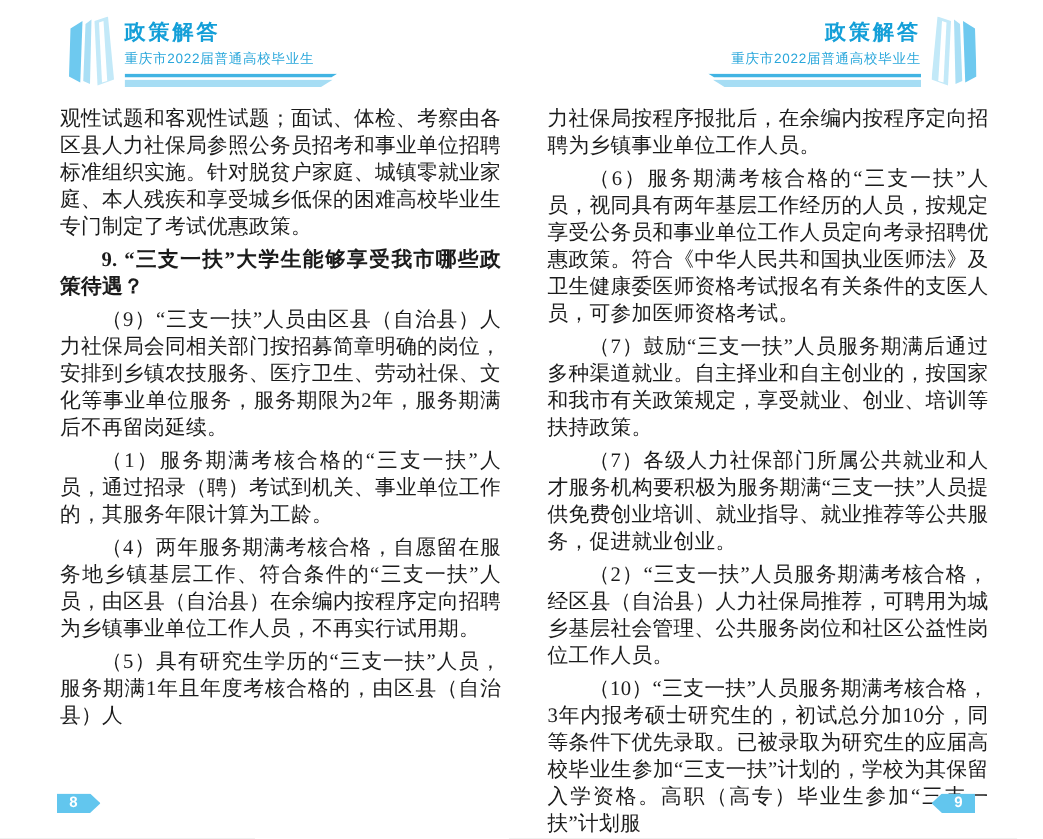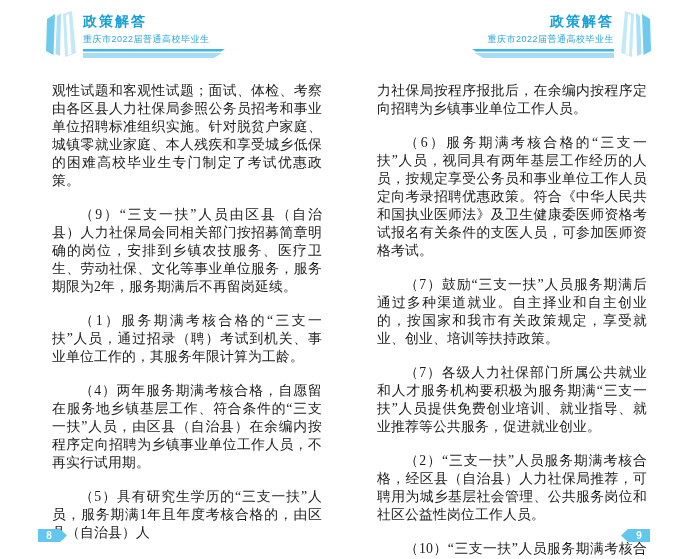--- a/index.html
+++ b/index.html
@@ -41,21 +41,21 @@
   }
 
   
   .page-body {
     position:absolute; top:66px; width:302px;
     font-size:13.8px; line-height:18px; text-align:justify;
     color:#1b1b1b; letter-spacing:0.2px;
   }
   .left  .page-body { left:36px; }
   .right .page-body { left:13px; }
-  .page-body p { text-indent:2em; margin:16px; }
+  .page-body p { text-indent:2em; margin:4px; }
   .page-body p.no-indent { text-indent:0; }
   .page-body p.q-heading { font-weight:bold; }
 
   
   .page-num {
     position:absolute; bottom:17px; width:29px; height:13px;
     background:#62c6ee; color:#ffffff;
     font-family:"Liberation Sans","DejaVu Sans",sans-serif;
     font-size:10px; font-weight:bold; line-height:13px; text-align:center;
   }
@@ -89,20 +89,21 @@
         <div class="header-subtitle">重庆市2022届普通高校毕业生</div>
         <div class="stripes">
           <div class="stripe-thin"></div>
           <div class="stripe-thick"></div>
         </div>
       </div>
     </div>
 
     <div class="page-body">
       <p class="no-indent">观性试题和客观性试题；面试、体检、考察由各区县人力社保局参照公务员招考和事业单位招聘标准组织实施。针对脱贫户家庭、城镇零就业家庭、本人残疾和享受城乡低保的困难高校毕业生专门制定了考试优惠政策。</p>
+      <p class="q-heading">9. “三支一扶”大学生能够享受我市哪些政策待遇？</p>
       <p>（9）“三支一扶”人员由区县（自治县）人力社保局会同相关部门按招募简章明确的岗位，安排到乡镇农技服务、医疗卫生、劳动社保、文化等事业单位服务，服务期限为2年，服务期满后不再留岗延续。</p>
       <p>（1）服务期满考核合格的“三支一扶”人员，通过招录（聘）考试到机关、事业单位工作的，其服务年限计算为工龄。</p>
       <p>（4）两年服务期满考核合格，自愿留在服务地乡镇基层工作、符合条件的“三支一扶”人员，由区县（自治县）在余编内按程序定向招聘为乡镇事业单位工作人员，不再实行试用期。</p>
       <p>（5）具有研究生学历的“三支一扶”人员，服务期满1年且年度考核合格的，由区县（自治县）人</p>
     </div>
 
     <div class="page-num">8</div>
   </div>
 
   <div class="page right">

